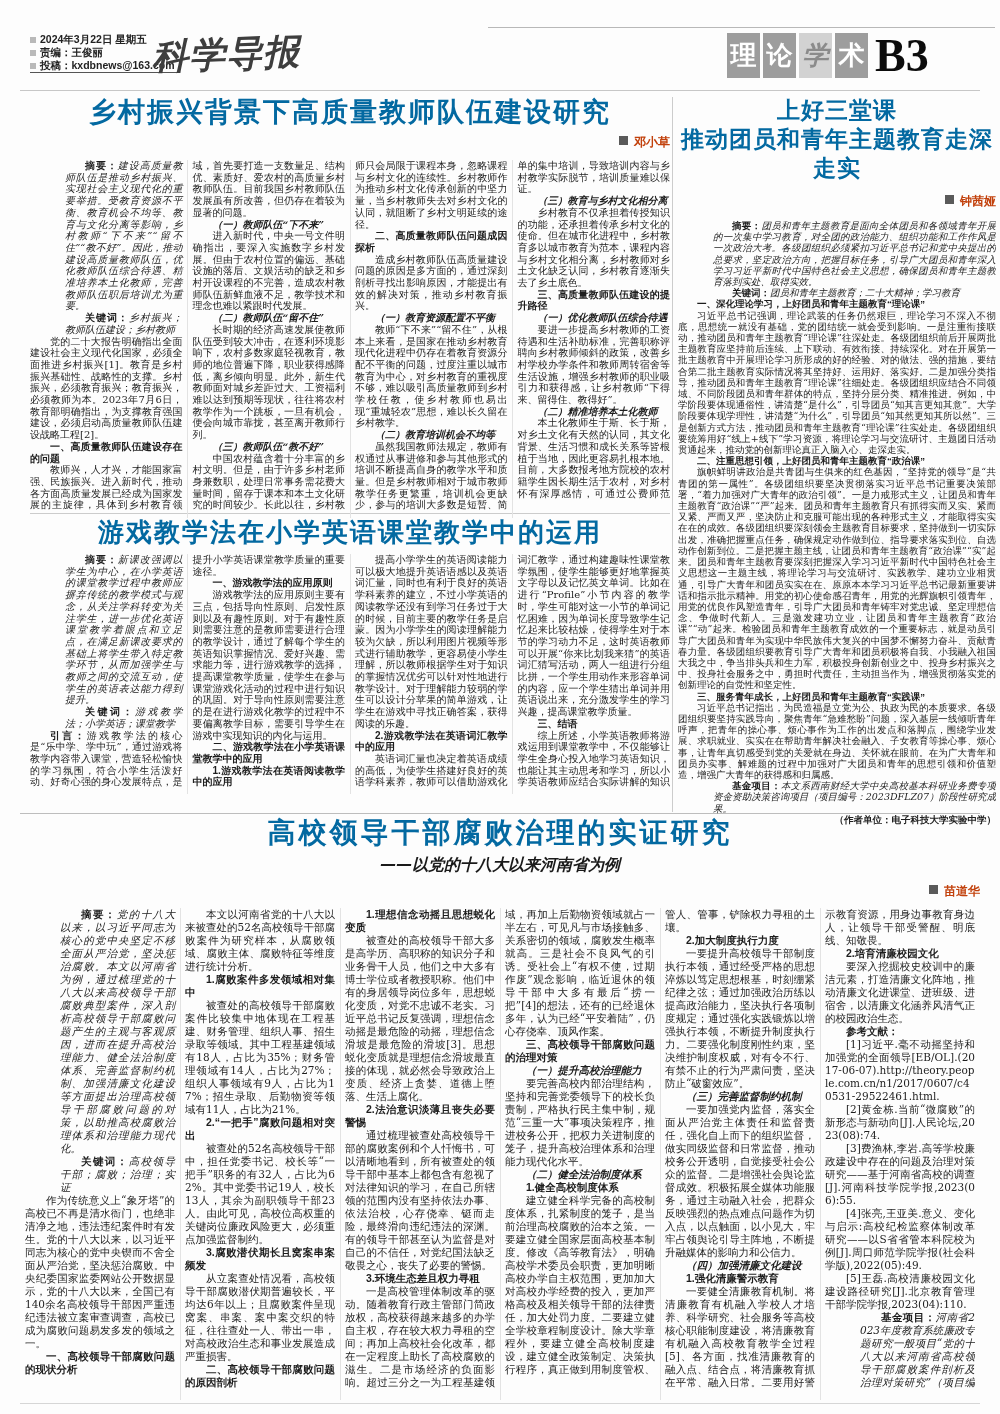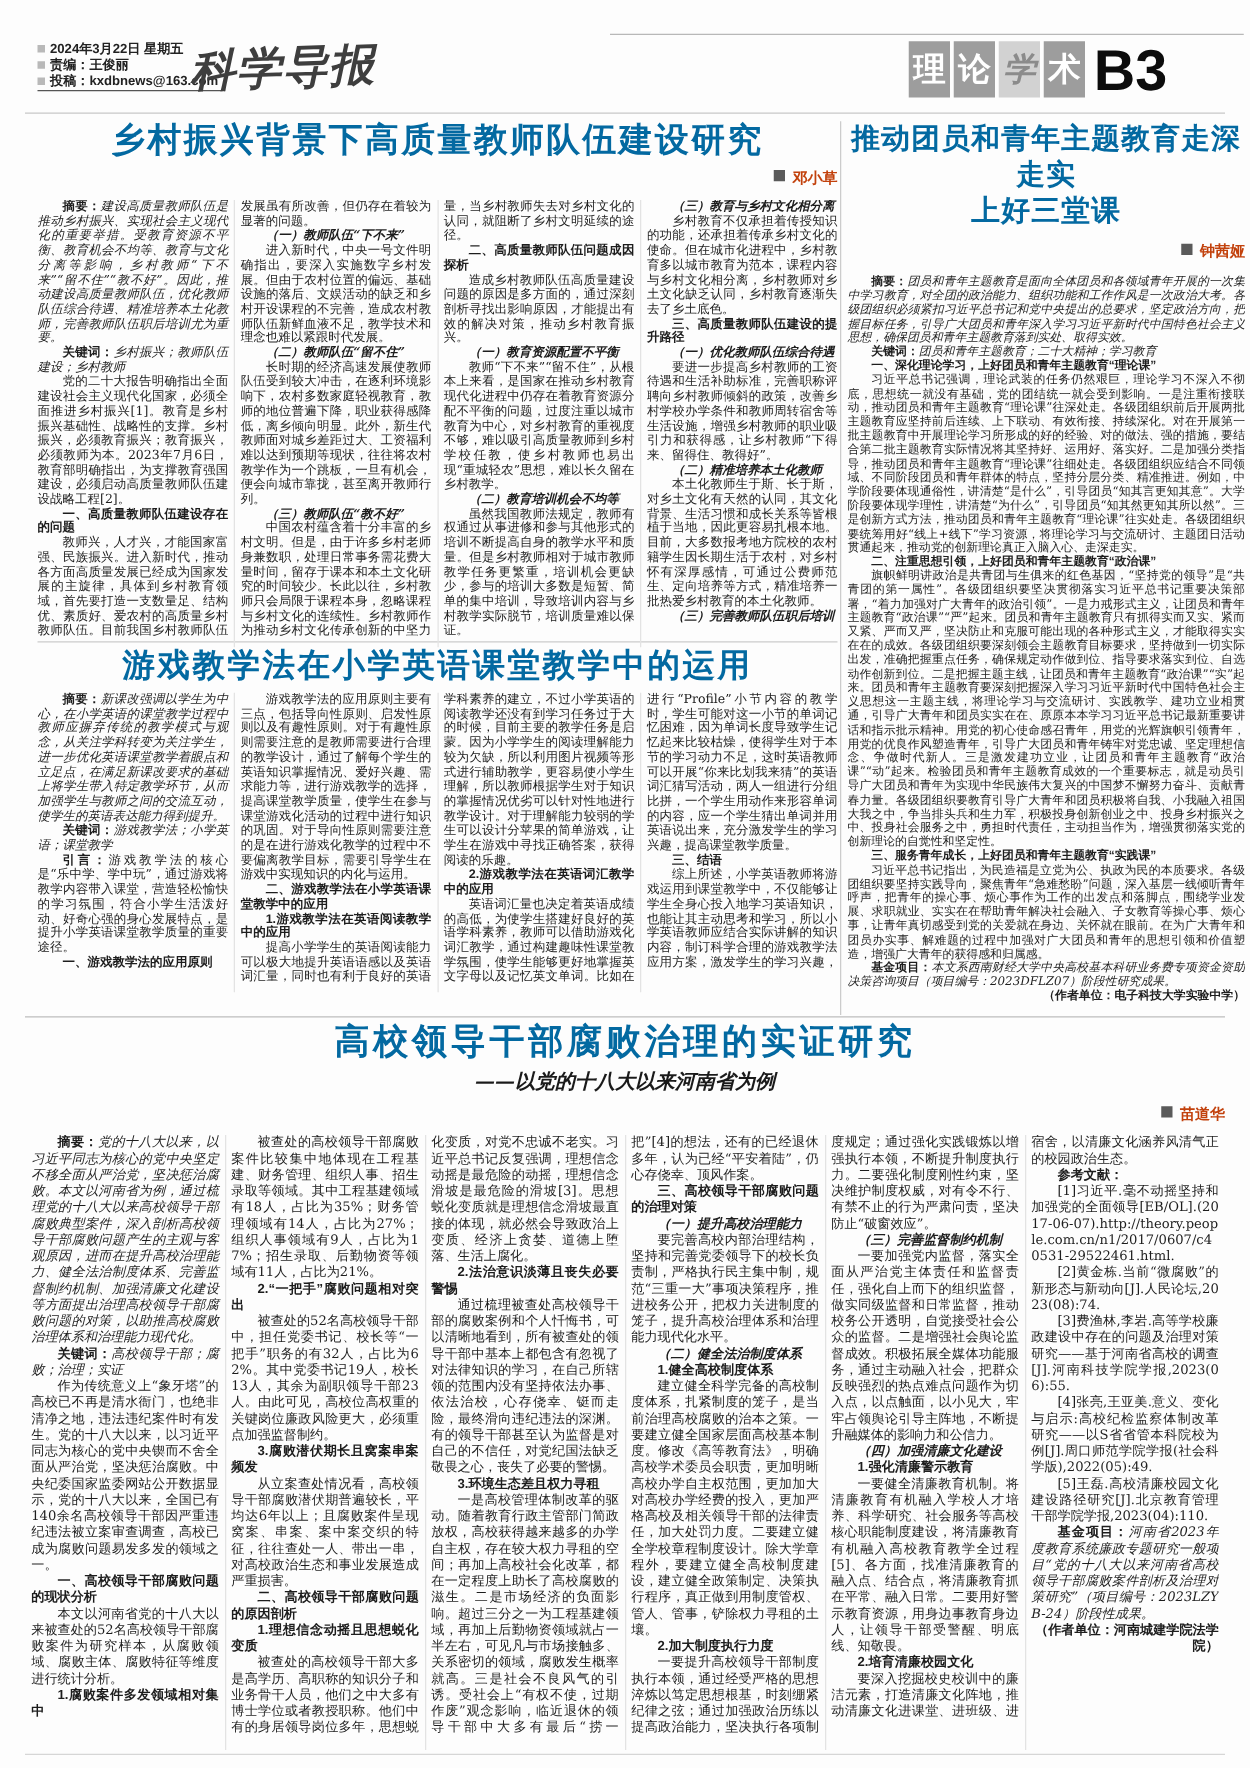--- a/index.html
+++ b/index.html
@@ -14,36 +14,36 @@
   .meta-row{white-space:nowrap;}
   .msq{display:inline-block;width:6px;height:6px;background:#b9b9b9;margin-right:4px;}
   #masthead{position:absolute;left:152px;top:30px;width:170px;
     font-family:"DejaVu Serif",serif;font-style:italic;font-weight:bold;font-size:36px;
     color:#3e3e3e;transform:rotate(-2deg);letter-spacing:1px;}
   #topline-right{position:absolute;left:488px;top:27px;width:507px;height:1px;background:#b8b8b8;}
   #section-block{position:absolute;left:727px;top:33px;display:flex;align-items:flex-end;gap:3px;}
   .sbox{width:33px;height:45px;background:#9d9d9d;color:#fff;text-align:center;
     font-family:"Liberation Sans",sans-serif;font-weight:bold;font-size:26px;line-height:45px;}
   .sbox.light{background:#d2d2d2;color:#8b8b8b;font-style:italic;}
-  #page-no{font-family:Liberation Sans, sans-serif;font-weight:bold;font-size:46px;line-height:44px;color:#0c0c0c;margin-left:4px;}
+  #page-no{font-family:Liberation Serif, serif;font-weight:bold;font-size:46px;line-height:44px;color:#0c0c0c;margin-left:4px;}
   #header-rule{position:absolute;left:20px;top:90px;width:960px;height:1px;background:#c7c7c7;}
   
   #div-vert{position:absolute;left:672px;top:97px;width:1px;height:715px;background:#cccccc;}
   #div-a1-a3{position:absolute;left:30px;top:513px;width:640px;height:1px;background:#cccccc;}
   #div-mid{position:absolute;left:20px;top:813px;width:960px;height:1px;background:#bdbdbd;}
   #bottom-rule{position:absolute;left:20px;top:1403px;width:960px;height:1px;background:#d6d6d6;}
   
   .a-title{font-family:"Liberation Sans",sans-serif;font-weight:bold;color:#0369a1;text-align:center;}
   .a-byline{font-family:Liberation Mono, monospace;font-weight:bold;font-size:12px;color:#c2410c;text-align:right;}
   .sq{display:inline-block;width:9px;height:9px;background:#5a5a5a;margin-right:6px;vertical-align:1px;}
   .cols{column-fill:auto;overflow:hidden;text-align:justify;text-justify:inter-ideograph;
     column-rule:1px solid #e3e3e3;word-break:break-all;}
   .blk{margin:0;}
   .body,.ref,.abs,.kw,.fund,.h1,.h2,.num,.refhead{text-indent:2em;}
-  .abs,.kw,.fund{font-style:italic;}
+  .abs,.kw,.fund{font-style:italic;margin-left:35px;}
   .lbl{font-style:normal;font-weight:bold;}
   .h1,.num,.refhead{font-weight:bold;font-style:normal;font-family:"Liberation Sans",sans-serif;}
   .h2{font-weight:bold;font-style:italic;}
   .author{text-indent:0;text-align:right;font-weight:bold;font-style:normal;}
   
   #a1{position:absolute;left:30px;top:96px;width:640px;}
   #a1 .a-title{font-size:27px;letter-spacing:2px;line-height:32px;}
   #a1 .a-byline{margin-top:6px;}
   #a1-cols{margin-top:9px;height:358px;column-count:4;column-gap:10px;font-size:10px;line-height:11.7px;}
   
@@ -117,22 +117,22 @@
       <p class="blk h1">三、高质量教师队伍建设的提升路径</p>
       <p class="blk h2">（一）优化教师队伍综合待遇</p>
       <p class="blk body">要进一步提高乡村教师的工资待遇和生活补助标准，完善职称评聘向乡村教师倾斜的政策，改善乡村学校办学条件和教师周转宿舍等生活设施，增强乡村教师的职业吸引力和获得感，让乡村教师“下得来、留得住、教得好”。</p>
       <p class="blk h2">（二）精准培养本土化教师</p>
       <p class="blk body">本土化教师生于斯、长于斯，对乡土文化有天然的认同，其文化背景、生活习惯和成长关系等皆根植于当地，因此更容易扎根本地。目前，大多数报考地方院校的农村籍学生因长期生活于农村，对乡村怀有深厚感情，可通过公费师范生、定向培养等方式，精准培养一批热爱乡村教育的本土化教师。</p>
       <p class="blk h2">（三）完善教师队伍职后培训</p>
     </div>
 </div>
 
 <div id="a2">
+  <div class="a-title">上好三堂课</div>
   <div class="a-title">推动团员和青年主题教育走深走实</div>
-  <div class="a-title">上好三堂课</div>
   <div class="a-byline"><span class="sq"></span><span>钟茜娅</span></div>
   <div id="a2-body">
       <p class="blk abs"><b class="lbl">摘要：</b>团员和青年主题教育是面向全体团员和各领域青年开展的一次集中学习教育，对全团的政治能力、组织功能和工作作风是一次政治大考。各级团组织必须紧扣习近平总书记和党中央提出的总要求，坚定政治方向，把握目标任务，引导广大团员和青年深入学习习近平新时代中国特色社会主义思想，确保团员和青年主题教育落到实处、取得实效。</p>
       <p class="blk kw"><b class="lbl">关键词：</b>团员和青年主题教育；二十大精神；学习教育</p>
       <p class="blk h1">一、深化理论学习，上好团员和青年主题教育“理论课”</p>
       <p class="blk body">习近平总书记强调，理论武装的任务仍然艰巨，理论学习不深入不彻底，思想统一就没有基础，党的团结统一就会受到影响。一是注重衔接联动，推动团员和青年主题教育“理论课”往深处走。各级团组织前后开展两批主题教育应坚持前后连续、上下联动、有效衔接、持续深化。对在开展第一批主题教育中开展理论学习所形成的好的经验、对的做法、强的措施，要结合第二批主题教育实际情况将其坚持好、运用好、落实好。二是加强分类指导，推动团员和青年主题教育“理论课”往细处走。各级团组织应结合不同领域、不同阶段团员和青年群体的特点，坚持分层分类、精准推进。例如，中学阶段要体现通俗性，讲清楚“是什么”，引导团员“知其言更知其意”。大学阶段要体现学理性，讲清楚“为什么”，引导团员“知其然更知其所以然”。三是创新方式方法，推动团员和青年主题教育“理论课”往实处走。各级团组织要统筹用好“线上+线下”学习资源，将理论学习与交流研讨、主题团日活动贯通起来，推动党的创新理论真正入脑入心、走深走实。</p>
       <p class="blk h1">二、注重思想引领，上好团员和青年主题教育“政治课”</p>
       <p class="blk body">旗帜鲜明讲政治是共青团与生俱来的红色基因，“坚持党的领导”是“共青团的第一属性”。各级团组织要坚决贯彻落实习近平总书记重要决策部署，“着力加强对广大青年的政治引领”。一是力戒形式主义，让团员和青年主题教育“政治课”“严”起来。团员和青年主题教育只有抓得实而又实、紧而又紧、严而又严，坚决防止和克服可能出现的各种形式主义，才能取得实实在在的成效。各级团组织要深刻领会主题教育目标要求，坚持做到一切实际出发，准确把握重点任务，确保规定动作做到位、指导要求落实到位、自选动作创新到位。二是把握主题主线，让团员和青年主题教育“政治课”“实”起来。团员和青年主题教育要深刻把握深入学习习近平新时代中国特色社会主义思想这一主题主线，将理论学习与交流研讨、实践教学、建功立业相贯通，引导广大青年和团员实实在在、原原本本学习习近平总书记最新重要讲话和指示批示精神。用党的初心使命感召青年，用党的光辉旗帜引领青年，用党的优良作风塑造青年，引导广大团员和青年铸牢对党忠诚、坚定理想信念、争做时代新人。三是激发建功立业，让团员和青年主题教育“政治课”“动”起来。检验团员和青年主题教育成效的一个重要标志，就是动员引导广大团员和青年为实现中华民族伟大复兴的中国梦不懈努力奋斗、贡献青春力量。各级团组织要教育引导广大青年和团员积极将自我、小我融入祖国大我之中，争当排头兵和生力军，积极投身创新创业之中、投身乡村振兴之中、投身社会服务之中，勇担时代责任，主动担当作为，增强贯彻落实党的创新理论的自觉性和坚定性。</p>
       <p class="blk h1">三、服务青年成长，上好团员和青年主题教育“实践课”</p>
       <p class="blk body">习近平总书记指出，为民造福是立党为公、执政为民的本质要求。各级团组织要坚持实践导向，聚焦青年“急难愁盼”问题，深入基层一线倾听青年呼声，把青年的操心事、烦心事作为工作的出发点和落脚点，围绕学业发展、求职就业、实实在在帮助青年解决社会融入、子女教育等操心事、烦心事，让青年真切感受到党的关爱就在身边、关怀就在眼前。在为广大青年和团员办实事、解难题的过程中加强对广大团员和青年的思想引领和价值塑造，增强广大青年的获得感和归属感。</p>

